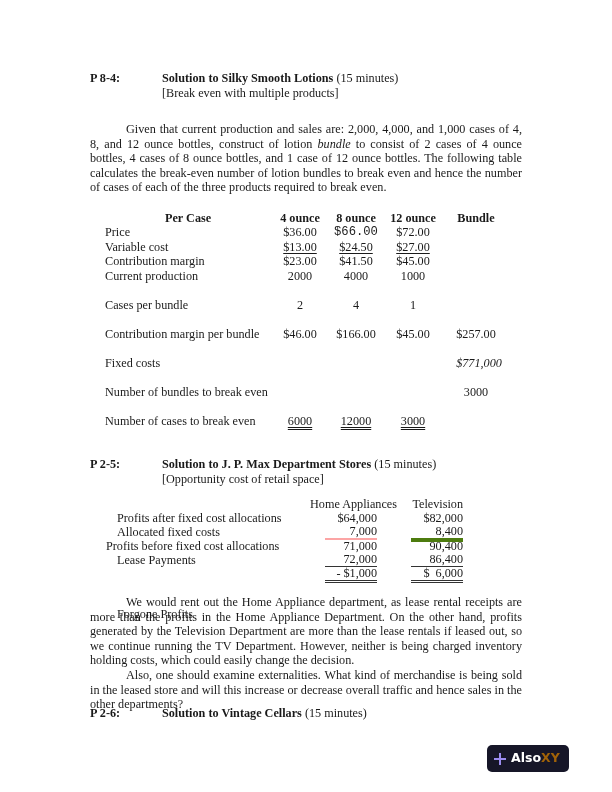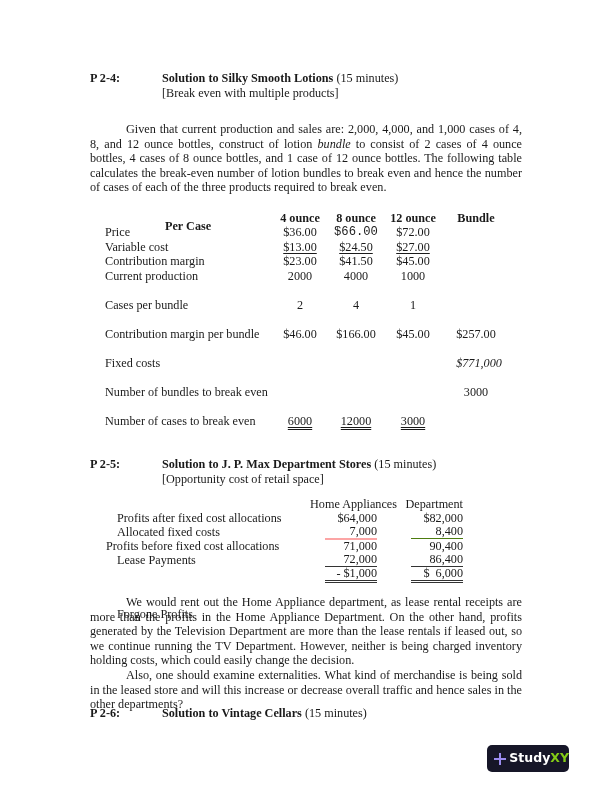--- a/index.html
+++ b/index.html
@@ -26,33 +26,33 @@
     display: flex; align-items: center;
     font-family: "DejaVu Sans", "Liberation Sans", sans-serif;
     font-weight: bold; font-size: 12.5px; color: #ffffff;
   }
   .badge .plus { width: 12px; height: 12px; position: relative; margin-left: 7px; margin-right: 5px; }
   .badge .plus:before, .badge .plus:after {
     content: ""; position: absolute; background: #9b8cf0;
   }
   .badge .plus:before { left: 5px; top: 0; width: 2px; height: 12px; }
   .badge .plus:after { top: 5px; left: 0; height: 2px; width: 12px; }
-  .badge .xy { color: #84cc16; }
+  .badge .xy { color: #a16207; }
 </style>
 </head>
 <body>
 
-<div class="abs b" style="left:90px; top:71px;">P 2-4:</div>
+<div class="abs b" style="left:90px; top:71px;">P 8-4:</div>
 <div class="abs" style="left:162px; top:71px;"><span class="b">Solution to Silky Smooth Lotions</span><span> (15 minutes)</span></div>
 <div class="abs" style="left:162px; top:86px;">[Break even with multiple products]</div>
 
 <div class="para" style="top:122px;"><span class="indent"></span><span>Given that current production and sales are: 2,000, 4,000, and 1,000  cases of 4, 8, and 12 ounce bottles, construct of lotion </span><i>bundle</i><span> to consist of 2 cases of 4 ounce bottles, 4 cases of 8 ounce bottles, and 1 case of 12 ounce bottles.   The following table calculates the break-even number of lotion bundles to break even and hence the number of cases of each of the three products required to break even.</span></div>
 
 <div>
-  <div class="abs b" style="left:165px; top:211px;margin-top:8px;">Per Case</div>
+  <div class="abs b" style="left:165px; top:211px;">Per Case</div>
   <div class="num b" style="left:270px; top:211px;">4 ounce</div>
   <div class="num b" style="left:326px; top:211px;">8 ounce</div>
   <div class="num b" style="left:383px; top:211px;">12 ounce</div>
   <div class="num b" style="left:446px; top:211px;">Bundle</div>
 
   <div class="abs" style="left:105px; top:225px;">Price</div>
   <div class="num" style="left:270px; top:225px;">$36.00</div>
   <div class="num" style="left:326px; top:225px;font-family:Liberation Mono, monospace;">$66.00</div>
   <div class="num" style="left:383px; top:225px;">$72.00</div>
 
@@ -93,29 +93,29 @@
   <div class="num" style="left:326px; top:414px;"><span class="uu">12000</span></div>
   <div class="num" style="left:383px; top:414px;"><span class="uu">3000</span></div>
 </div>
 
 <div class="abs b" style="left:90px; top:457px;">P 2-5:</div>
 <div class="abs" style="left:162px; top:457px;"><span class="b">Solution to J. P. Max Department Stores</span><span> (15 minutes)</span></div>
 <div class="abs" style="left:162px; top:472px;">[Opportunity cost of retail space]</div>
 
 <div>
   <div class="rnum" style="right:215px; top:497px;">Home Appliances</div>
-  <div class="rnum" style="right:149px; top:497px;">Department</div>
+  <div class="rnum" style="right:149px; top:497px;">Television</div>
 
   <div class="abs" style="left:117px; top:511px;">Profits after fixed cost allocations</div>
   <div class="rnum" style="right:235px; top:511px;">$64,000</div>
   <div class="rnum" style="right:149px; top:511px;">$82,000</div>
 
   <div class="abs" style="left:117px; top:525px;">Allocated fixed costs</div>
   <div class="rnum" style="right:235px; top:525px; width:52px; border-bottom:2px solid #fca5a5; line-height:13px;">7,000</div>
-  <div class="rnum" style="right:149px; top:525px; width:52px; border-bottom:1px solid #4d7c0f; line-height:13px;">8,400</div>
+  <div class="rnum" style="right:149px; top:525px; width:52px; border-bottom:4px solid #4d7c0f; line-height:13px;">8,400</div>
 
   <div class="abs" style="left:106px; top:539px;">Profits before fixed cost  allocations</div>
   <div class="rnum" style="right:235px; top:539px;">71,000</div>
   <div class="rnum" style="right:149px; top:539px;">90,400</div>
 
   <div class="abs" style="left:117px; top:553px;">Lease Payments</div>
   <div class="rnum" style="right:235px; top:553px; width:52px; border-bottom:1px solid #333; line-height:13px;">72,000</div>
   <div class="rnum" style="right:149px; top:553px; width:52px; border-bottom:1px solid #333; line-height:13px;">86,400</div>
 
   <div class="abs" style="left:117px; top:567px;margin-top:40px;">Forgone Profits</div>
@@ -124,15 +124,15 @@
 </div>
 
 <div class="para" style="top:595px;"><span class="indent"></span><span>We would rent out the Home Appliance department, as lease rental receipts are more than the profits in the Home Appliance Department.  On the other hand, profits generated by the Television Department are more than the lease rentals if leased out, so we continue running the TV Department.  However, neither is being charged inventory holding costs, which could easily change the decision.</span></div>
 <div class="para" style="top:668px;"><span class="indent"></span><span>Also, one should examine externalities.  What kind of merchandise is being sold in the leased store and will this increase or decrease overall traffic and hence sales in the other departments?</span></div>
 
 <div class="abs b" style="left:90px; top:706px;">P 2-6:</div>
 <div class="abs" style="left:162px; top:706px;"><span class="b">Solution to Vintage Cellars</span><span> (15 minutes)</span></div>
 
 <div class="badge">
   <span class="plus"></span>
-  <span>Study</span>
+  <span>Also</span>
     <span class="xy">XY</span>
 </div>
 
 </body></html>

